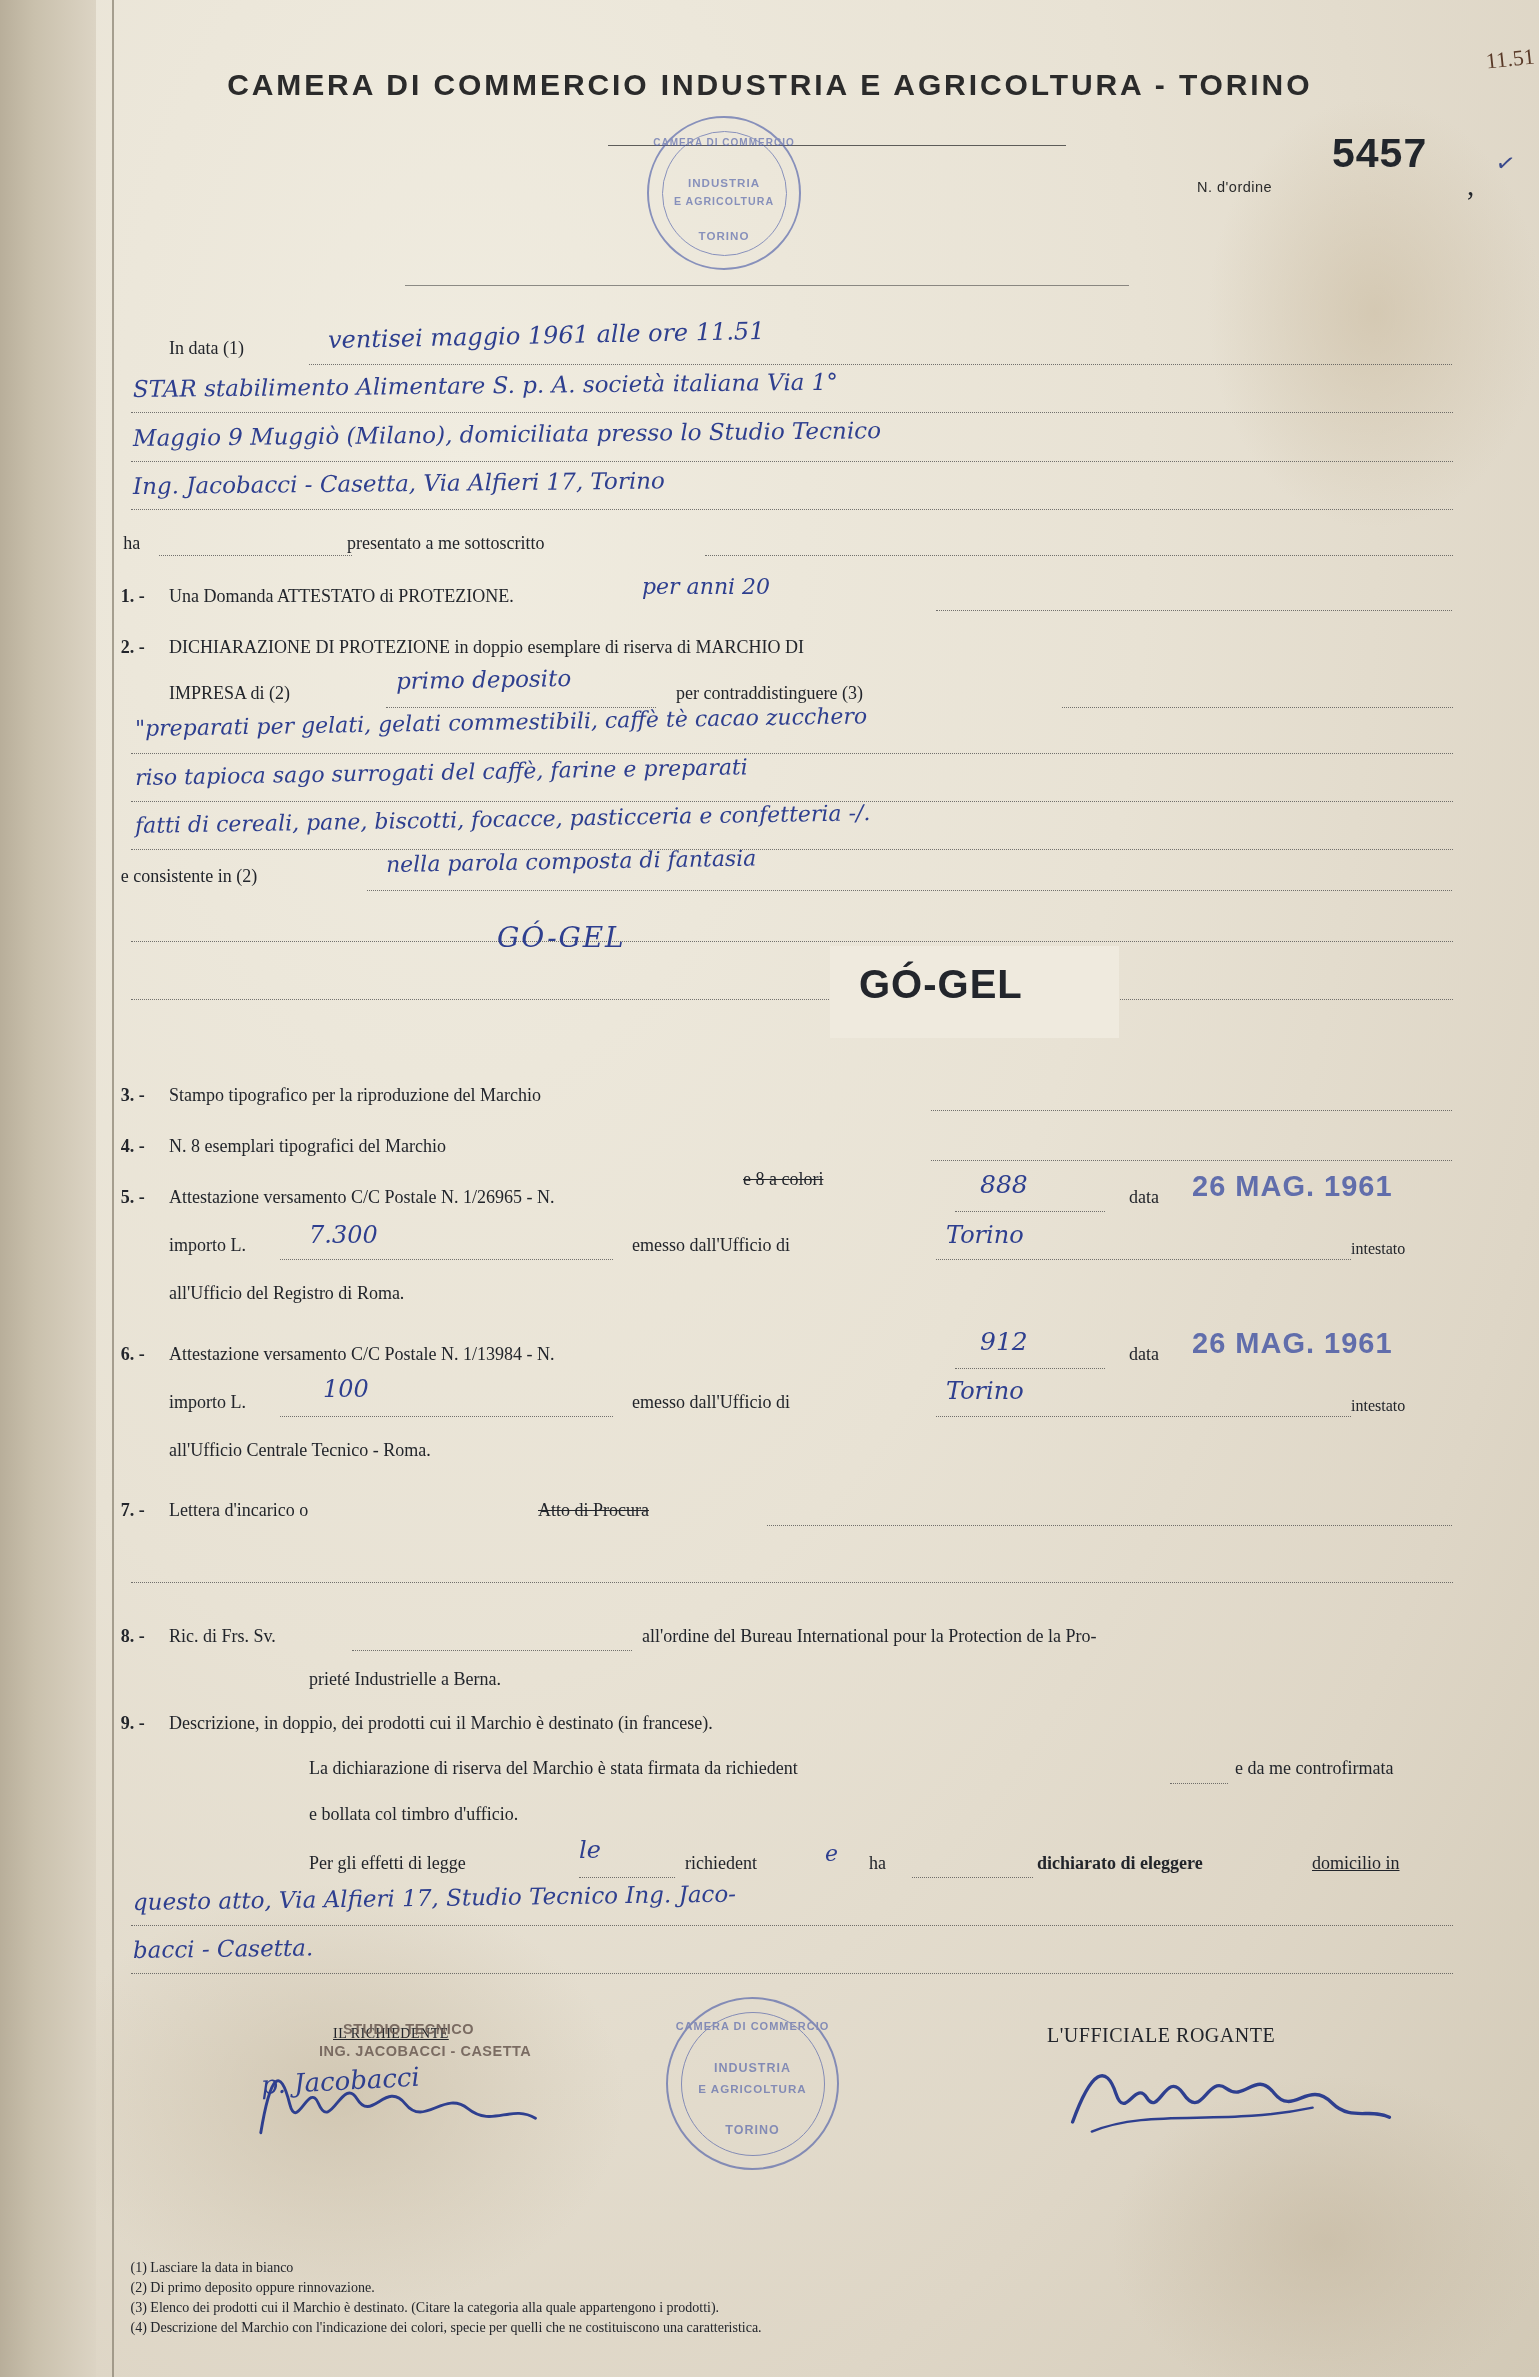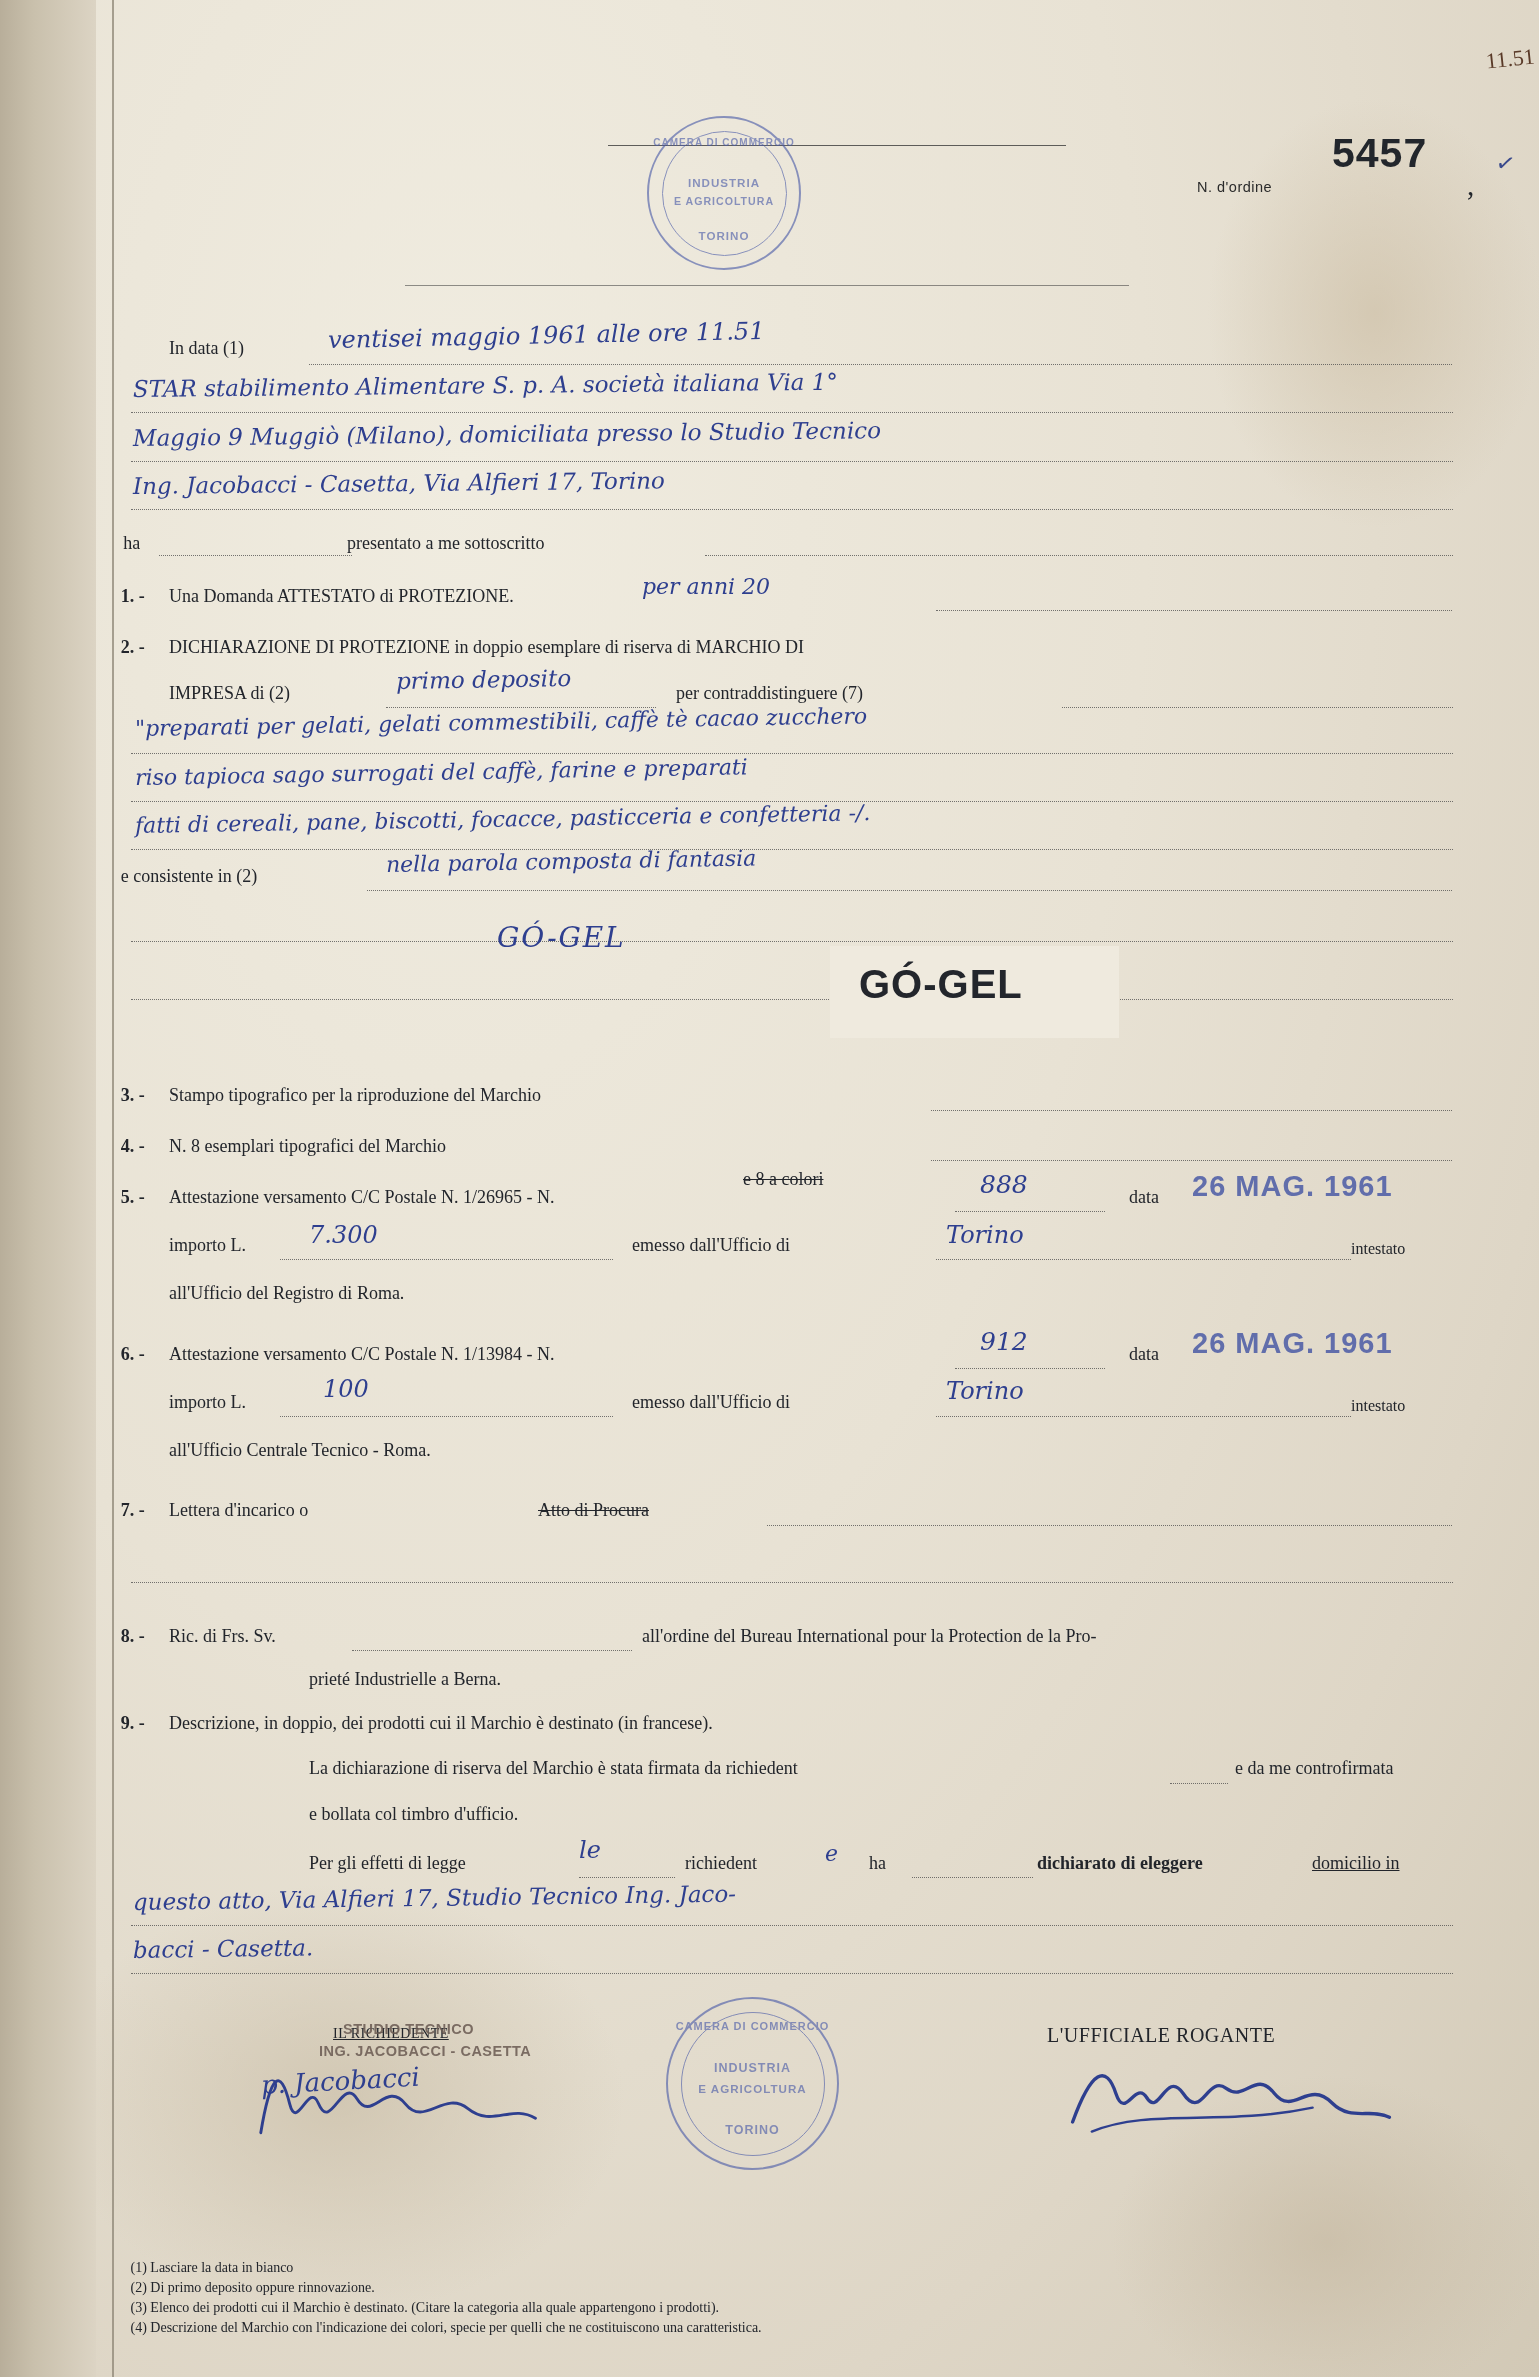--- a/index.html
+++ b/index.html
@@ -149,20 +149,21 @@
 
   <div class="stain" style="left:1206px;top:96px;width:338px;height:434px;background:radial-gradient(ellipse,#cdbfa6aa,#cdbfa600 70%);"></div>
   <div class="stain" style="left:48px;top:1882px;width:579px;height:434px;background:radial-gradient(ellipse,#c9bda6aa,#c9bda600 70%);"></div>
   <div class="stain" style="left:1110px;top:2074px;width:434px;height:338px;background:radial-gradient(ellipse,#c6b9a2aa,#c6b9a200 70%);"></div>
 
   <div class="left-margin"></div>
   <div class="margin-rule"></div>
 
   <div class="content">
 
+    <div class="title">CAMERA DI COMMERCIO INDUSTRIA E AGRICOLTURA - TORINO</div>
     <div class="title-rule"></div>
     <div class="subtitle-rule"></div>
 
     <div class="ordine-label">N. d'ordine</div>
     <div class="ordine-num">5457</div>
     <div class="comma1">,</div>
     <div class="corner-note">11.51</div>
     <div class="tick1">✓</div>
 
     <div class="stamp-circle" style="left:531px;top:116px;width:150px;height:150px;">
@@ -193,21 +194,21 @@
     <div class="ptxt b" style="left:4.8px;top:586px;">1. -</div>
     <div class="ptxt" style="left:53px;top:586px;">Una Domanda ATTESTATO di PROTEZIONE.</div>
     <div class="hw" style="left:526px;top:574px;font-size:22px;">per anni 20</div>
     <div class="dots" style="left:820px;top:610px;width:516px;"></div>
 
     <div class="ptxt b" style="left:4.8px;top:637px;">2. -</div>
     <div class="ptxt" style="left:53px;top:637px;">DICHIARAZIONE DI PROTEZIONE in doppio esemplare di riserva di MARCHIO DI</div>
     <div class="ptxt" style="left:53px;top:683px;">IMPRESA di (2)</div>
     <div class="dots" style="left:270px;top:707px;width:270px;"></div>
     <div class="hw" style="left:280px;top:668px;font-size:23px;transform:rotate(-1deg);">primo deposito</div>
-    <div class="ptxt" style="left:560px;top:683px;">per contraddistinguere (7)</div>
+    <div class="ptxt" style="left:560px;top:683px;">per contraddistinguere (3)</div>
     <div class="dots" style="left:946px;top:707px;width:391px;"></div>
 
     <div class="dots" style="left:14.5px;top:753px;width:1322px;"></div>
     <div class="dots" style="left:14.5px;top:801px;width:1322px;"></div>
     <div class="dots" style="left:14.5px;top:849px;width:1322px;"></div>
 
     <div class="hw" style="left:19.3px;top:716px;font-size:22px;transform:rotate(-1deg);">"preparati per gelati, gelati commestibili, caffè tè cacao zucchero</div>
     <div class="hw" style="left:19.3px;top:765px;font-size:22px;transform:rotate(-1deg);">riso tapioca sago surrogati del caffè, farine e preparati</div>
     <div class="hw" style="left:19.3px;top:813px;font-size:22px;transform:rotate(-1deg);">fatti di cereali, pane, biscotti, focacce, pasticceria e confetteria -/.</div>
 

